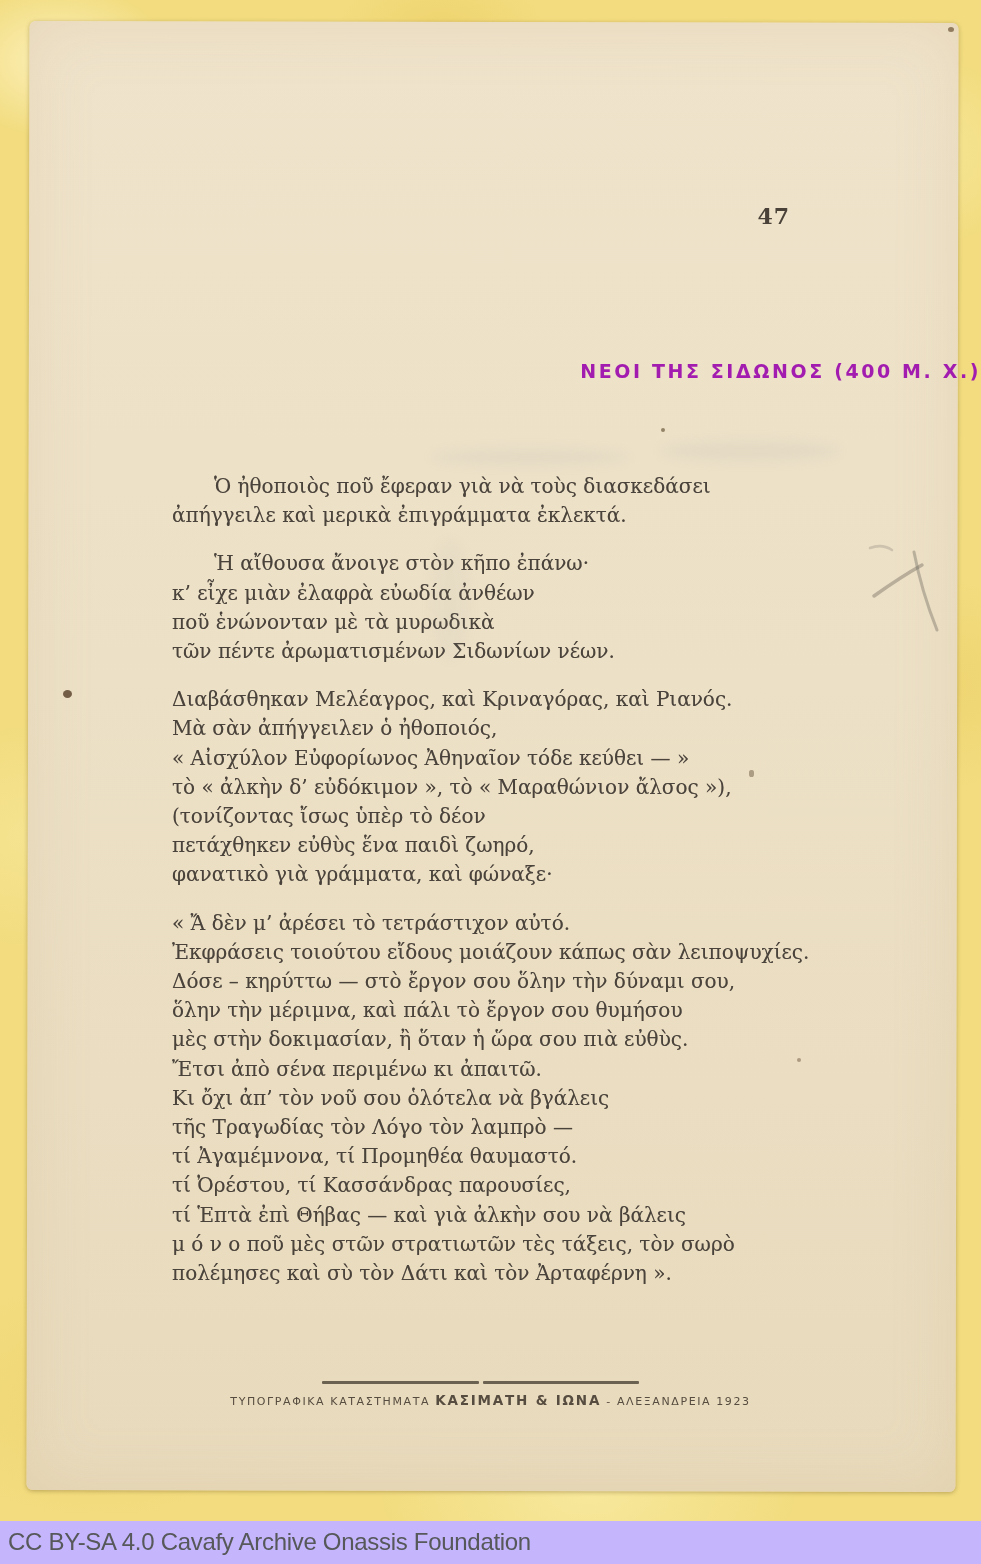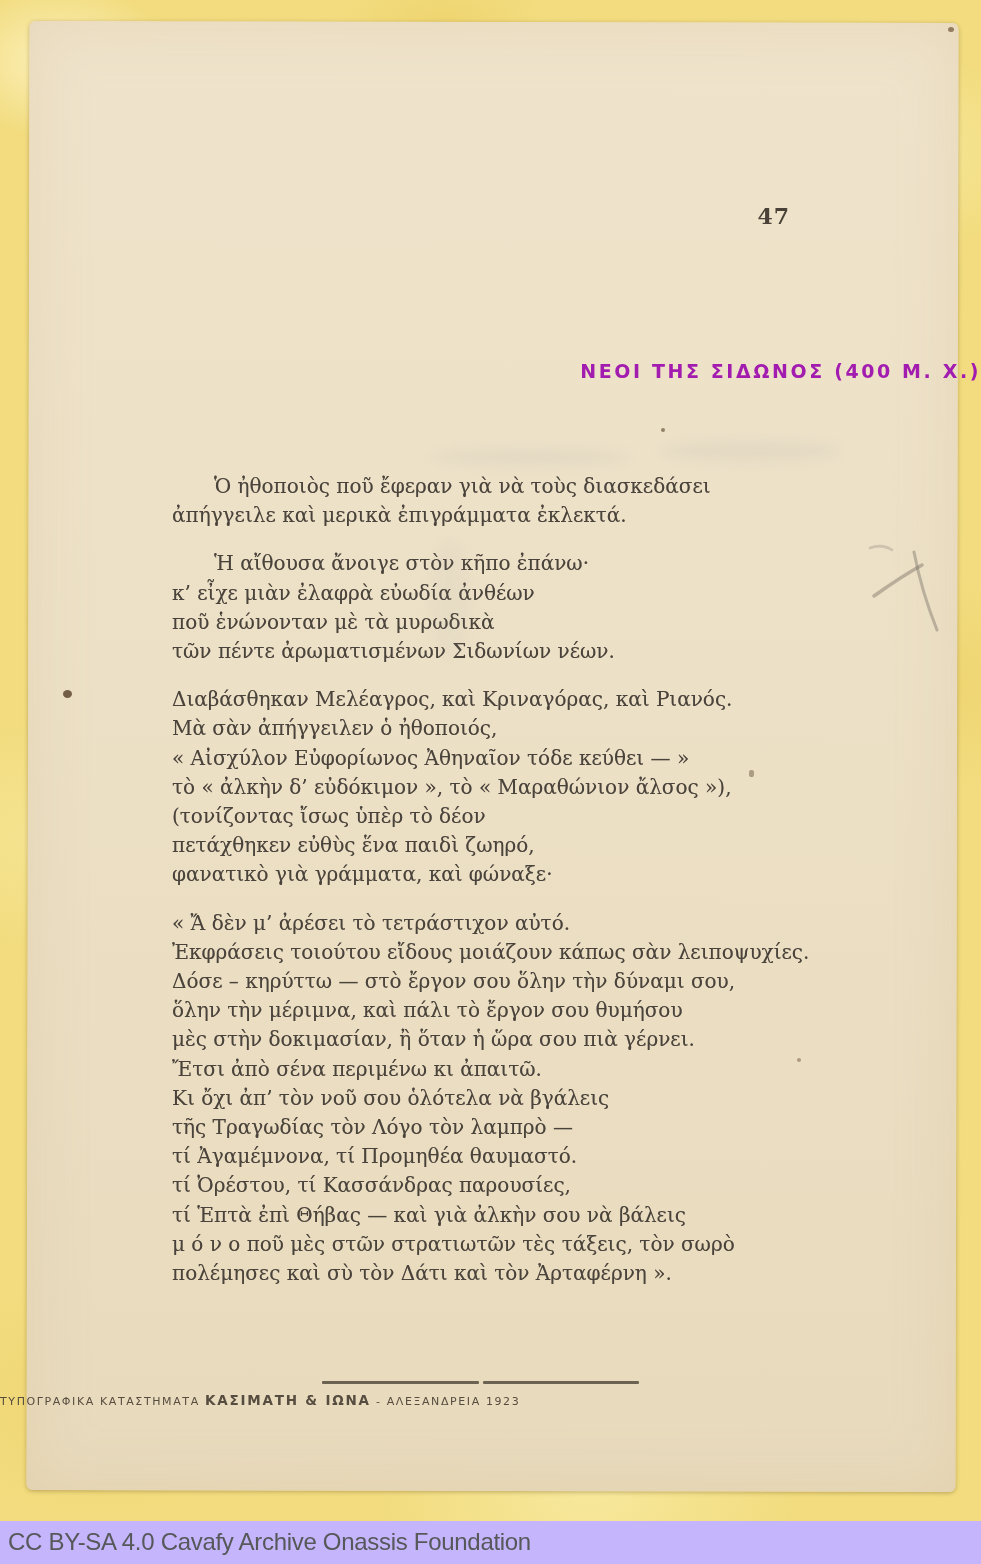--- a/index.html
+++ b/index.html
@@ -45,21 +45,21 @@
     text-shadow:0 0 .4px rgba(74,67,59,.35);
   }
   .stanza{margin:0 0 19px 0;}
   .line{white-space:nowrap;}
   .line.indent{padding-left:42px;}
   
   .rule{position:absolute;top:1381px;height:3px;background:#564c3f;opacity:.85;border-radius:1px;}
   .rule.seg1{left:322px;width:157px;}
   .rule.seg2{left:483px;width:156px;}
   .imprint{
-    position:absolute;left:0;top:1392px;width:981px;text-align:left;
+    position:absolute;left:0;top:1392px;width:981px;text-align:center;
     font-family:"DejaVu Sans",sans-serif;color:#564c3f;
     font-size:11px;letter-spacing:1.6px;white-space:nowrap;
   }
   .imprint .strong{font-size:13.5px;font-weight:bold;letter-spacing:1.8px;}
   
   .speck{position:absolute;border-radius:50%;}
   .speck.s1{left:63px;top:690px;width:9px;height:8px;background:#5f4730;opacity:.85;}
   .speck.s2{left:661px;top:428px;width:4px;height:4px;background:#6b5a3c;opacity:.7;}
   .speck.s3{left:948px;top:27px;width:6px;height:5px;background:#6b5234;opacity:.7;}
   .speck.s4{left:797px;top:1058px;width:4px;height:4px;background:#7a624a;opacity:.55;}
@@ -110,21 +110,21 @@
       <div class="line">τὸ « ἀλκὴν δ’ εὐδόκιμον », τὸ « Μαραθώνιον ἄλσος »),</div>
       <div class="line">(τονίζοντας ἴσως ὑπὲρ τὸ δέον</div>
       <div class="line">πετάχθηκεν εὐθὺς ἕνα παιδὶ ζωηρό,</div>
       <div class="line">φανατικὸ γιὰ γράμματα, καὶ φώναξε·</div>
     </div>
     <div class="stanza">
       <div class="line">« Ἄ δὲν μ’ ἀρέσει τὸ τετράστιχον αὐτό.</div>
       <div class="line">Ἐκφράσεις τοιούτου εἴδους μοιάζουν κάπως σὰν λειποψυχίες.</div>
       <div class="line">Δόσε – κηρύττω — στὸ ἔργον σου ὅλην τὴν δύναμι σου,</div>
       <div class="line">ὅλην τὴν μέριμνα, καὶ πάλι τὸ ἔργον σου θυμήσου</div>
-      <div class="line">μὲς στὴν δοκιμασίαν, ἢ ὅταν ἡ ὥρα σου πιὰ γέρνει.</div>
+      <div class="line">μὲς στὴν δοκιμασίαν, ἢ ὅταν ἡ ὥρα σου πιὰ εὐθὺς.</div>
       <div class="line">Ἔτσι ἀπὸ σένα περιμένω κι ἀπαιτῶ.</div>
       <div class="line">Κι ὄχι ἀπ’ τὸν νοῦ σου ὁλότελα νὰ βγάλεις</div>
       <div class="line">τῆς Τραγωδίας τὸν Λόγο τὸν λαμπρὸ —</div>
       <div class="line">τί Ἀγαμέμνονα, τί Προμηθέα θαυμαστό.</div>
       <div class="line">τί Ὀρέστου, τί Κασσάνδρας παρουσίες,</div>
       <div class="line">τί Ἑπτὰ ἐπὶ Θήβας — καὶ γιὰ ἀλκὴν σου νὰ βάλεις</div>
       <div class="line">μ ό ν ο ποῦ μὲς στῶν στρατιωτῶν τὲς τάξεις, τὸν σωρὸ</div>
       <div class="line">πολέμησες καὶ σὺ τὸν Δάτι καὶ τὸν Ἀρταφέρνη ».</div>
     </div>
   </div>

